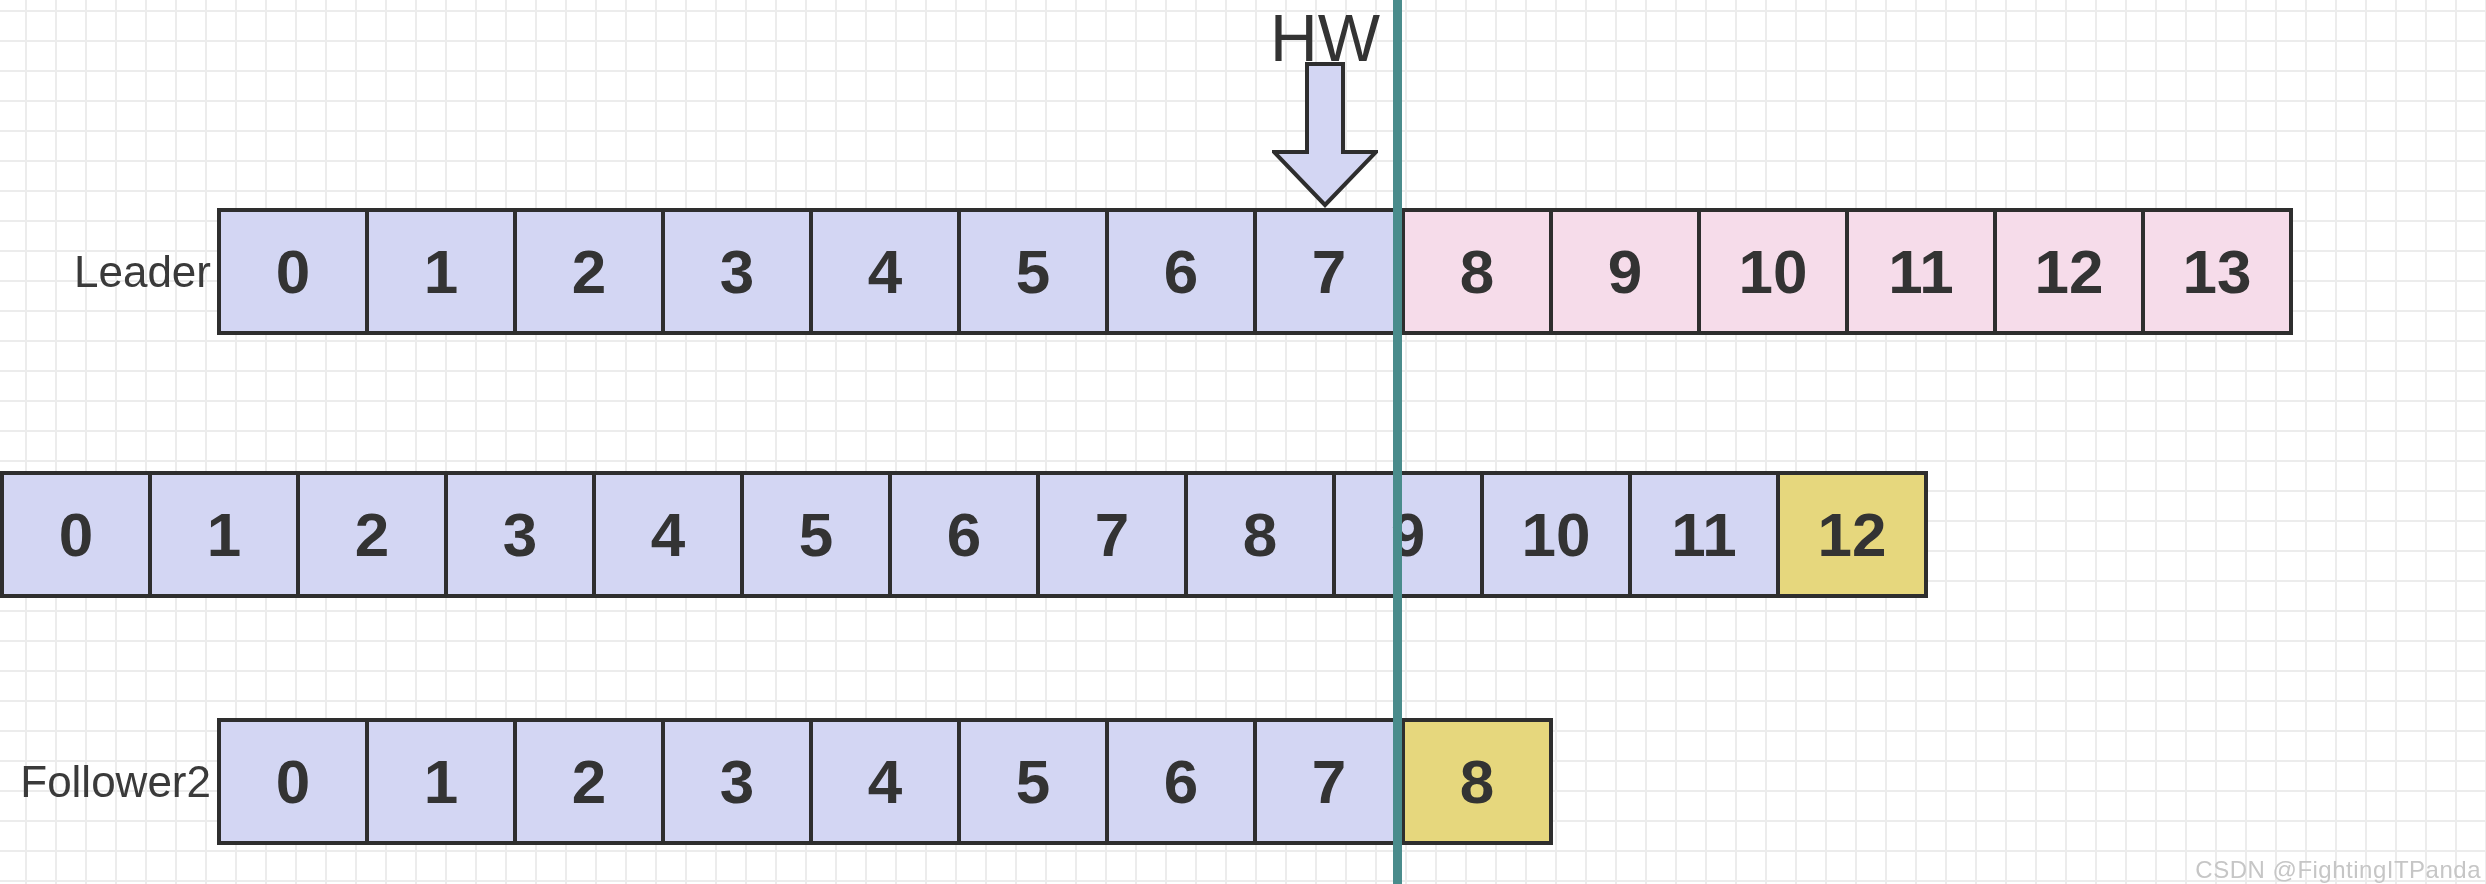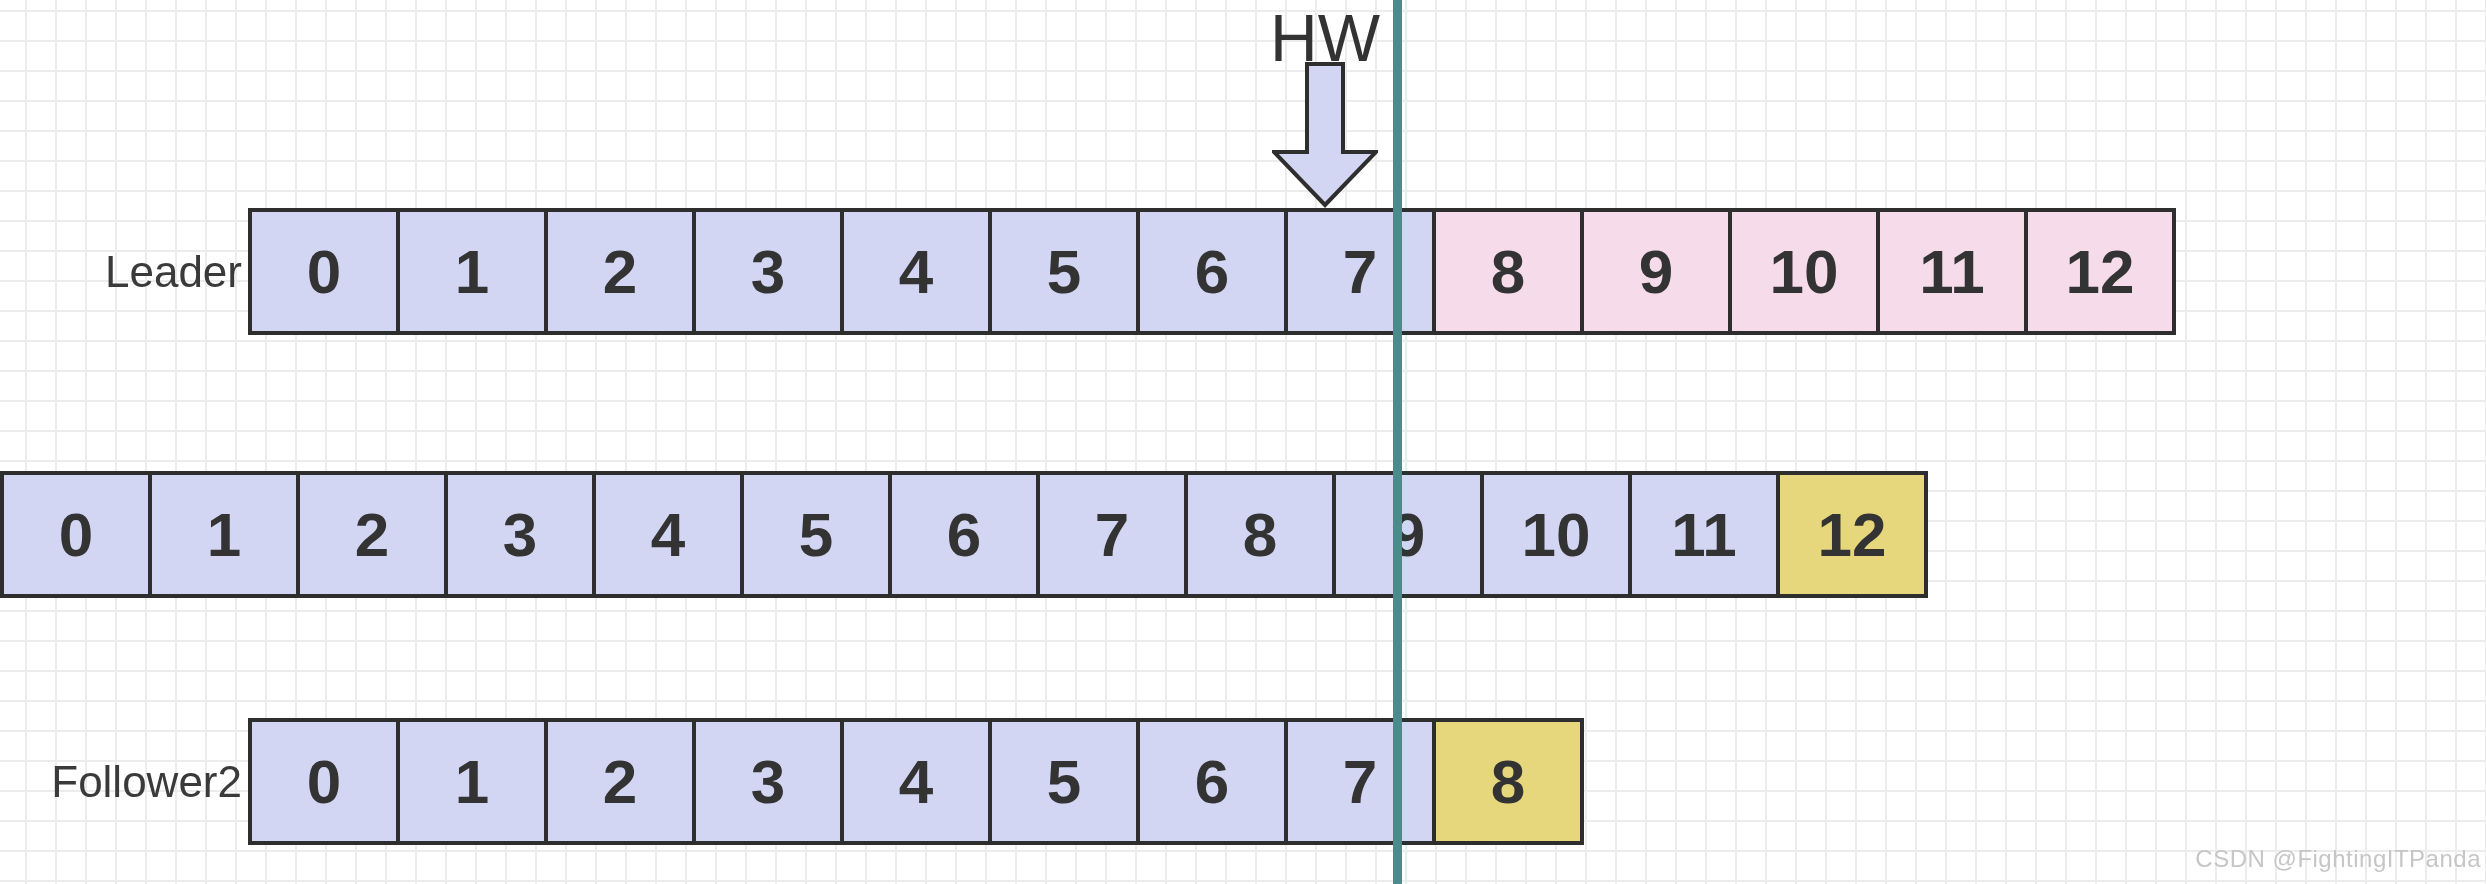--- a/index.html
+++ b/index.html
@@ -40,21 +40,21 @@
   }
 
   .row {
     position: absolute;
     left: 0;
     display: flex;
     align-items: center;
     z-index: 2;
   }
   .row-label {
-    width: 248px;
+    width: 217px;
     box-sizing: border-box;
     padding-right: 6px;
     text-align: right;
     font-size: 44px;
     color: #3a3a3a;
     white-space: nowrap;
   }
   .cells { display: flex; }
   .cell {
     width: 152px; height: 127px;
@@ -65,21 +65,21 @@
     align-items: center;
     justify-content: center;
     font-size: 62px;
     font-weight: bold;
     color: #333333;
   }
   .cell:first-child { margin-left: 0; }
 
   .watermark {
     position: absolute;
-    right: 5px; bottom: 11px;
+    right: 5px; bottom: 0;
     font-size: 24px;
     color: #c6c6c6;
     letter-spacing: 0.5px;
     z-index: 7;
   }
 </style>
 </head>
 <body>
 
 <div class="canvas">
@@ -102,20 +102,21 @@
           <div class="cell" style="background: rgb(211, 214, 243);">3</div>
           <div class="cell" style="background: rgb(211, 214, 243);">4</div>
           <div class="cell" style="background: rgb(211, 214, 243);">5</div>
           <div class="cell" style="background: rgb(211, 214, 243);">6</div>
           <div class="cell" style="background: rgb(211, 214, 243);">7</div>
           <div class="cell" style="background: rgb(246, 220, 234);">8</div>
           <div class="cell" style="background: rgb(246, 220, 234);">9</div>
           <div class="cell" style="background: rgb(246, 220, 234);">10</div>
           <div class="cell" style="background: rgb(246, 220, 234);">11</div>
           <div class="cell" style="background: rgb(246, 220, 234);">12</div>
+          <div class="cell" style="background: rgb(246, 220, 234);">13</div>
         </div>
       </div>
       <div class="row" style="top: 471px;">
         <div class="cells">
           <div class="cell" style="background: rgb(211, 214, 243);">0</div>
           <div class="cell" style="background: rgb(211, 214, 243);">1</div>
           <div class="cell" style="background: rgb(211, 214, 243);">2</div>
           <div class="cell" style="background: rgb(211, 214, 243);">3</div>
           <div class="cell" style="background: rgb(211, 214, 243);">4</div>
           <div class="cell" style="background: rgb(211, 214, 243);">5</div>

